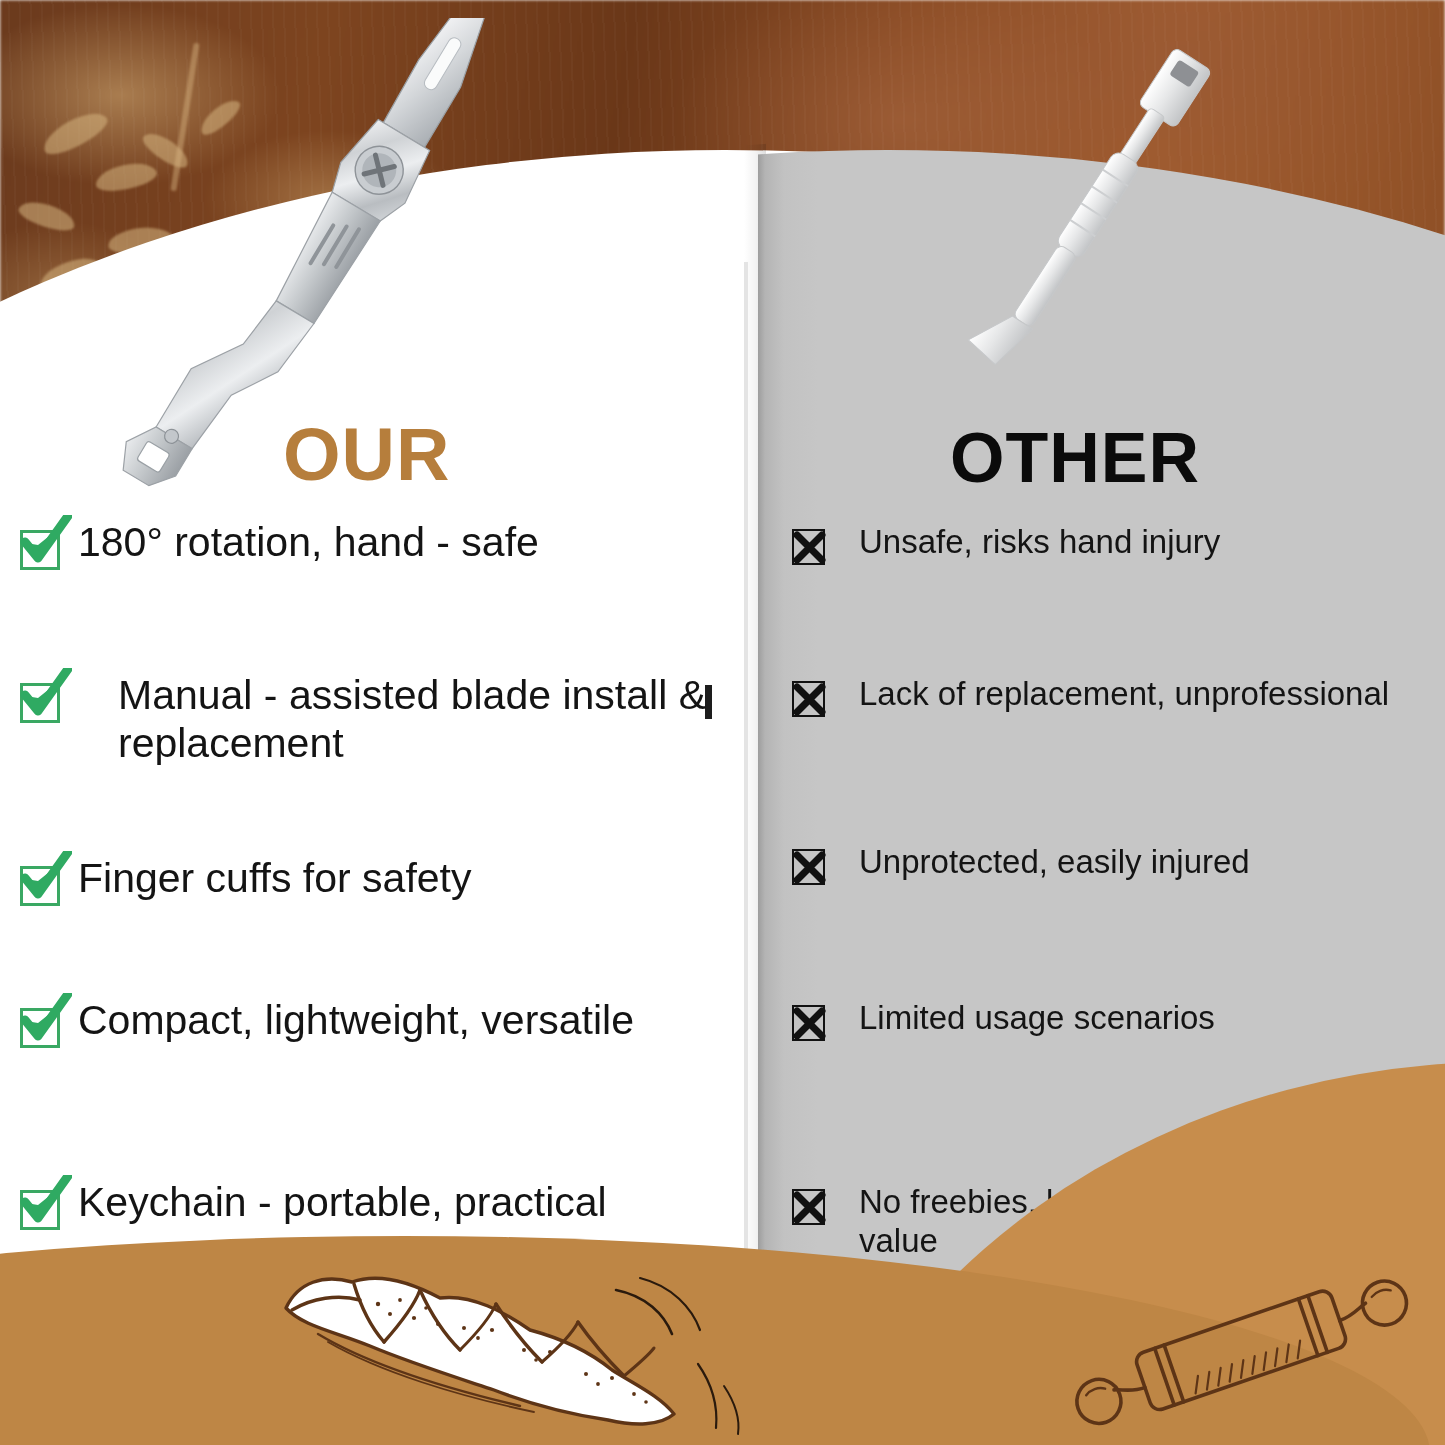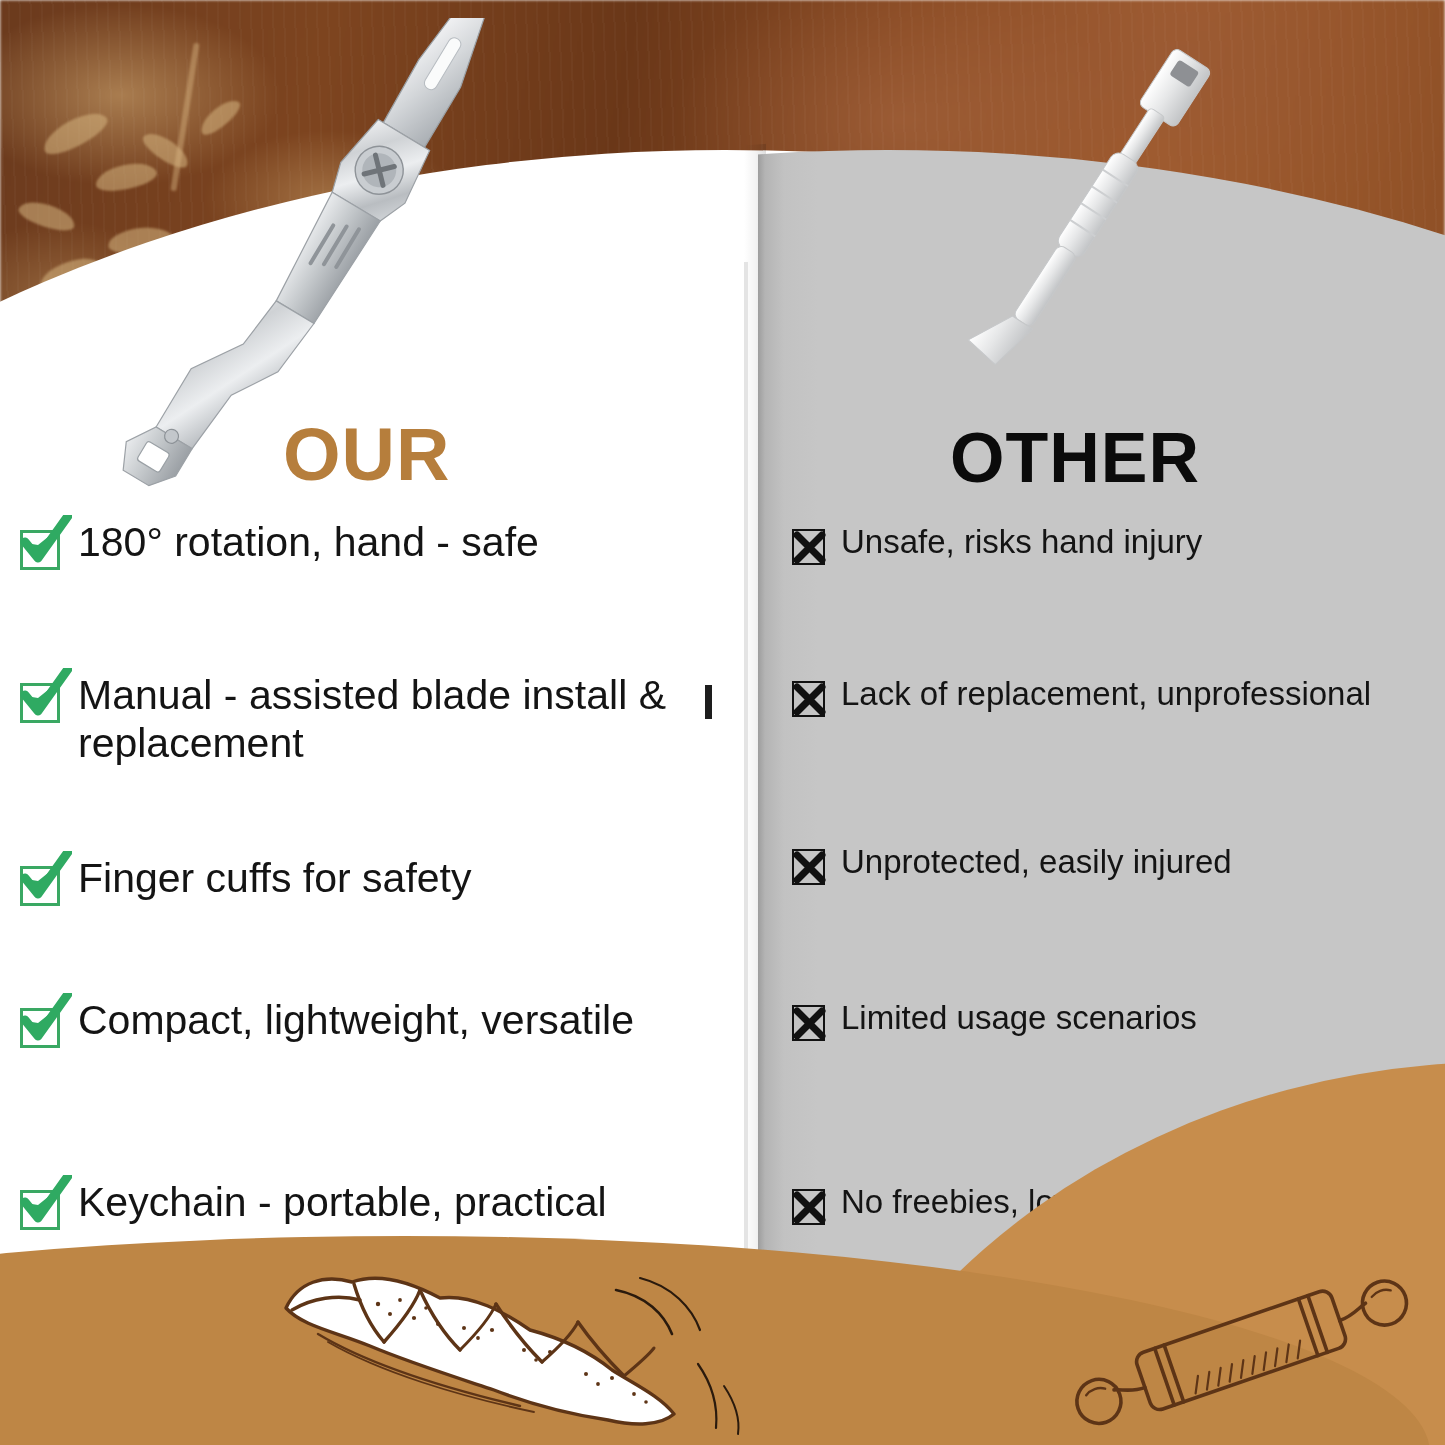--- a/index.html
+++ b/index.html
@@ -99,21 +99,21 @@
 
   
   .col-left { position:absolute; left:18px;  top:522px; width:720px; }
   .col-right{ position:absolute; left:790px; top:524px; width:650px; }
 
   .row{ position:absolute; display:flex; align-items:flex-start; }
   .row .label{
     color:#141414; font-weight:400; line-height:1.18;
   }
   .col-left  .label{ font-size:41px; margin-left:14px; margin-top:-4px; }
-  .col-right .label{ font-size:33px; margin-left:13px; margin-top:-1px; }
+  .col-right .label{ font-size:33px; margin-left:31px; margin-top:-1px; }
 
   
   .ck{ position:relative; width:46px; height:46px; flex:0 0 46px; margin-top:2px; }
   .ck .box{
     position:absolute; left:2px; top:6px; width:40px; height:40px;
     border:3px solid #3aa863; background:transparent;
   }
   .ck svg{ position:absolute; left:0; top:-9px; width:54px; height:54px; }
 
   
@@ -237,21 +237,21 @@
       <span class="ck">
         <span class="box"></span>
         <svg viewBox="0 0 54 54">
             <path d="M8 28 L20 42 L49 2 L40 14 L20 30 Z" fill="#2faa62"></path>
             <path d="M7 27 L20 43 L50 1" fill="none" stroke="#2faa62" stroke-width="9" stroke-linejoin="round" stroke-linecap="round"></path>
           </svg>
       </span>
       <span class="label">180° rotation, hand - safe</span>
     </div>
 
-    <div class="row" style="top:153px; width:700px;">
+    <div class="row" style="top:153px; width:700px;gap:40px;">
       <span class="ck">
         <span class="box"></span>
         <svg viewBox="0 0 54 54">
             <path d="M8 28 L20 42 L49 2 L40 14 L20 30 Z" fill="#2faa62"></path>
             <path d="M7 27 L20 43 L50 1" fill="none" stroke="#2faa62" stroke-width="9" stroke-linejoin="round" stroke-linecap="round"></path>
           </svg>
       </span>
       <span class="label" style="max-width:650px;">Manual - assisted blade install &amp; replacement</span>
     </div>
 

